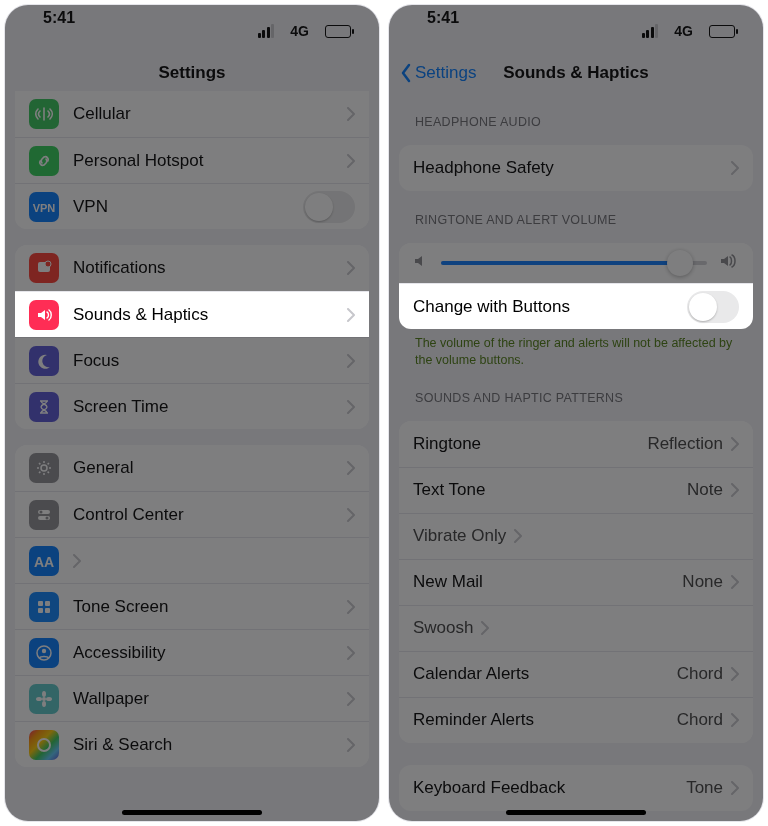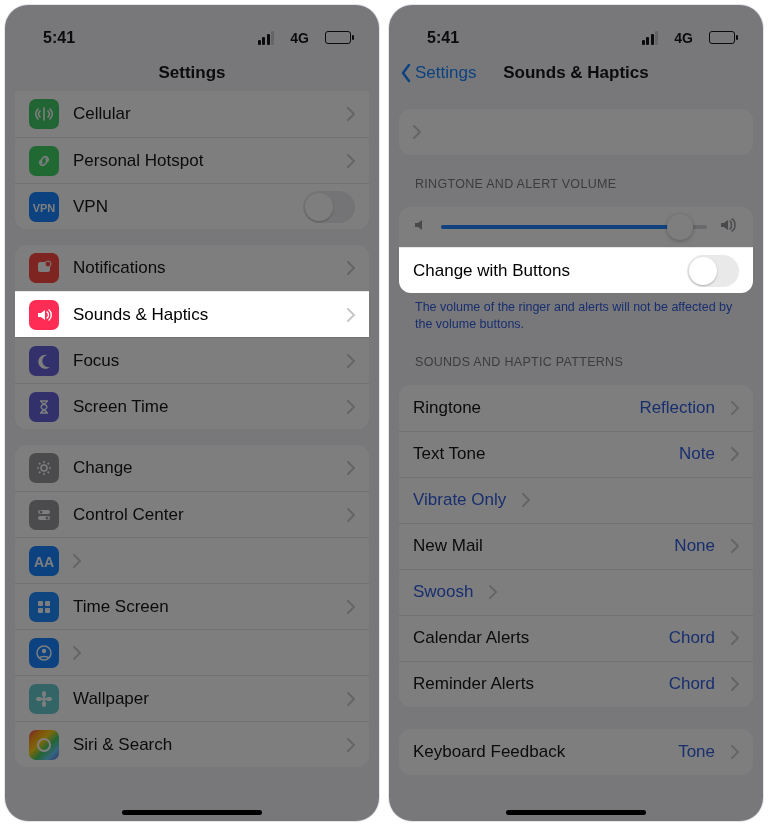--- a/index.html
+++ b/index.html
@@ -26,23 +26,22 @@
     inset: 0;
     background: rgba(20,20,22,0.55);
     pointer-events: none;
     z-index: 50;
   }
   
   .highlight { position: relative; z-index: 60; background:#fff; }
   .statusbar {
     height: 48px;
     display:flex;
-    align-items:center;
     justify-content:space-between;
-    padding: 17px 28px 0 38px;
+    padding: 4px 28px 0 38px;
     font-weight:600;
     font-size:16px;
   }
   .statusbar .right { display:flex; align-items:center; gap:16px; font-size:14px; }
   .sig-bars { display:flex; align-items:flex-end; gap:1.5px; }
   .sig-bars span { width:3px; background:#000; border-radius:1px; }
   .sig-bars span:nth-child(1){height:5px}
   .sig-bars span:nth-child(2){height:8px}
   .sig-bars span:nth-child(3){height:11px}
   .sig-bars span:nth-child(4){height:14px;background:#c7c7cc}
@@ -63,38 +62,38 @@
     position:absolute; left:10px; top:50%; transform:translateY(-50%);
     display:flex; align-items:center; gap:2px;
     color:#007aff; font-size:17px;
   }
   .navbar .back svg { width:14px; height:20px; }
 
   .scroll { height: calc(100% - 88px); overflow:hidden; }
   .group { margin: 16px 10px 0; background:#fff; border-radius:12px; overflow:hidden; }
   .group.flush-top { margin-top:0; border-top-left-radius:0; border-top-right-radius:0;}
   .section-header { font-size:12.5px; color:#6d6d72; margin:22px 26px 6px; text-transform:uppercase; letter-spacing:0.3px;}
-  .footer-note { font-size:12.5px; color:#1d4ed8; margin:6px 26px 0; line-height:1.35; }
+  .footer-note { font-size:12.5px; color:#4d7c0f; margin:6px 26px 0; line-height:1.35; }
   .row {
     display:flex; align-items:center;
     min-height:46px;
     padding: 0 14px 0 14px;
     border-top:1px solid #e5e5ea;
     background:#fff;
   }
   .row:first-child { border-top:none; }
   .row .icon {
     width:30px; height:30px; border-radius:7px;
     margin-right:14px;
     display:flex; align-items:center; justify-content:center;
     flex-shrink:0;
     color:#fff;
   }
   .row .label { flex:1; font-size:17px; color:#000; }
-  .row .value { font-size:17px; color:#1d4ed8; margin-right:16px;}
+  .row .value { font-size:17px; color:#404040; margin-right:8px;}
   .row .chev { color:#c7c7cc; }
   .row .chev svg { width:8px; height:14px; display:block;}
   .toggle {
     width:52px; height:32px; border-radius:16px;
     background:#e9e9ea; position:relative; flex-shrink:0;
   }
   .toggle .knob {
     width:28px; height:28px; border-radius:50%; background:#fff;
     position:absolute; top:2px; left:2px;
     box-shadow:0 1px 2px rgba(0,0,0,0.25);
@@ -236,21 +235,21 @@
         </div>
       </div>
       <div class="group">
         <div class="row">
           <span class="icon bg-gray">
             <svg width="18" height="18" viewBox="0 0 18 18">
               <circle cx="9" cy="9" r="3" fill="none" stroke="#fff" stroke-width="1.5"></circle>
               <path d="M9 2v2M9 14v2M2 9h2M14 9h2M4 4l1.4 1.4M12.6 12.6 14 14M4 14l1.4-1.4M12.6 5.4 14 4" stroke="#fff" stroke-width="1.5"></path>
             </svg>
           </span>
-          <span class="label">Change</span>
+          <span class="label">General</span>
           <span class="chev">
             <svg viewBox="0 0 8 14">
               <path d="M1 1 L7 7 L1 13" stroke="#c7c7cc" stroke-width="2" fill="none" stroke-linecap="round" stroke-linejoin="round"></path>
             </svg>
           </span>
         </div>
         <div class="row">
           <span class="icon bg-gray">
             <svg width="18" height="18" viewBox="0 0 18 18">
               <rect x="3" y="4" width="12" height="4" rx="2" fill="#fff"></rect>
@@ -280,35 +279,36 @@
         </div>
         <div class="row">
           <span class="icon bg-bluept">
             <svg width="18" height="18" viewBox="0 0 18 18">
               <rect x="3" y="3" width="5" height="5" rx="1" fill="#fff"></rect>
               <rect x="10" y="3" width="5" height="5" rx="1" fill="#fff"></rect>
               <rect x="3" y="10" width="5" height="5" rx="1" fill="#fff"></rect>
               <rect x="10" y="10" width="5" height="5" rx="1" fill="#fff"></rect>
             </svg>
           </span>
-          <span class="label">Time Screen</span>
+          <span class="label">Tone Screen</span>
           <span class="chev">
             <svg viewBox="0 0 8 14">
               <path d="M1 1 L7 7 L1 13" stroke="#c7c7cc" stroke-width="2" fill="none" stroke-linecap="round" stroke-linejoin="round"></path>
             </svg>
           </span>
         </div>
         <div class="row">
           <span class="icon bg-blue">
             <svg width="18" height="18" viewBox="0 0 18 18">
               <circle cx="9" cy="9" r="7" fill="none" stroke="#fff" stroke-width="1.5"></circle>
               <circle cx="9" cy="7" r="2.2" fill="#fff"></circle>
               <path d="M4.5 14c1-2 8-2 9 0" stroke="#fff" stroke-width="1.5" fill="none"></path>
             </svg>
           </span>
+          <span class="label">Accessibility</span>
           <span class="chev">
             <svg viewBox="0 0 8 14">
               <path d="M1 1 L7 7 L1 13" stroke="#c7c7cc" stroke-width="2" fill="none" stroke-linecap="round" stroke-linejoin="round"></path>
             </svg>
           </span>
         </div>
         <div class="row">
           <span class="icon bg-teal">
             <svg width="18" height="18" viewBox="0 0 18 18">
               <circle cx="9" cy="9" r="2" fill="#fff"></circle>
@@ -362,22 +362,24 @@
     <span class="back">
       <svg viewBox="0 0 12 20">
           <path d="M9 2 L3 10 L9 18" stroke="#007aff" stroke-width="2.5" fill="none" stroke-linecap="round" stroke-linejoin="round"></path>
         </svg>
       <span>Settings</span>
     </span>
     <span class="title">Sounds &amp; Haptics</span>
   </div>
   <div class="scroll">
 
+    <div class="section-header">HEADPHONE AUDIO</div>
     <div class="group">
       <div class="row">
+        <span class="label">Headphone Safety</span>
         <span class="chev">
             <svg viewBox="0 0 8 14">
               <path d="M1 1 L7 7 L1 13" stroke="#c7c7cc" stroke-width="2" fill="none" stroke-linecap="round" stroke-linejoin="round"></path>
             </svg>
           </span>
       </div>
     </div>
 
     <div class="section-header">RINGTONE AND ALERT VOLUME</div>
     <div class="group">

